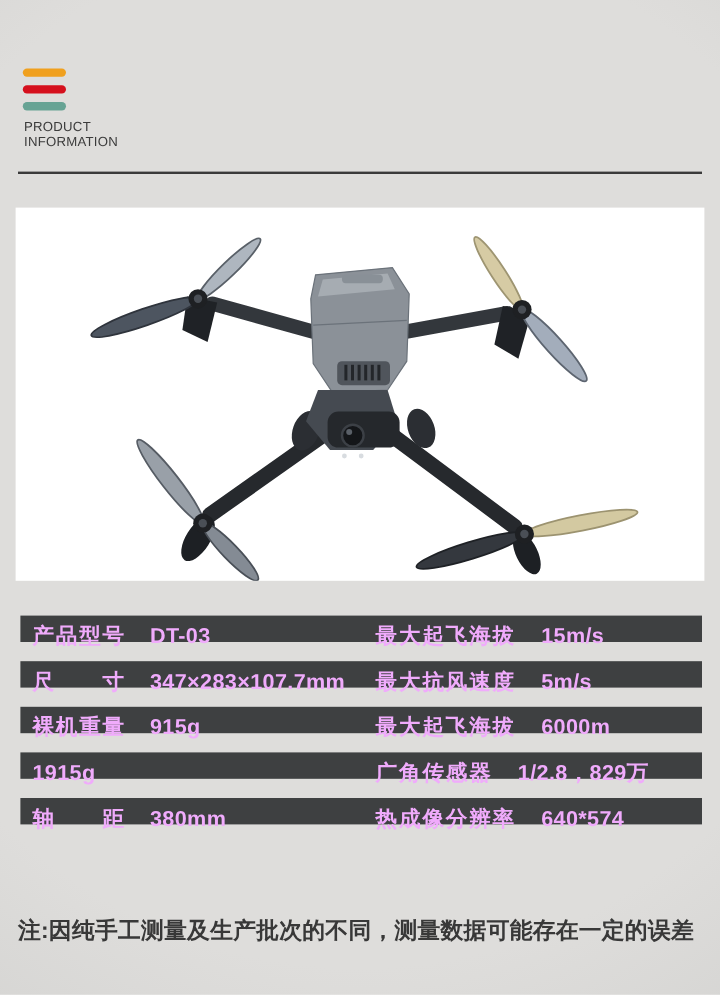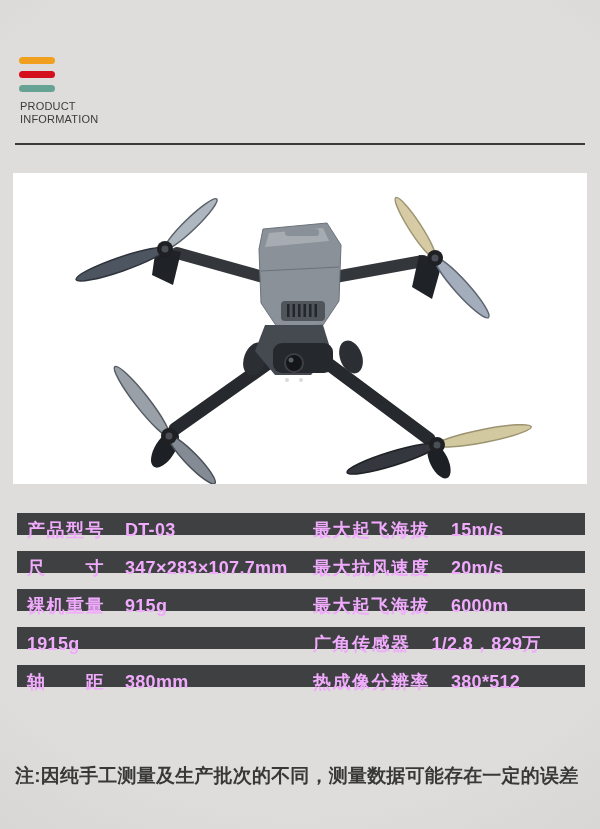--- a/index.html
+++ b/index.html
@@ -156,21 +156,21 @@
         </span>
     </div>
 
     <div class="spec-row">
       <span class="cell c1">
           <span class="lbl">尺　　寸</span>
           <span class="val">347×283×107.7mm</span>
         </span>
       <span class="cell c2">
           <span class="lbl">最大抗风速度</span>
-          <span class="val">20m/s</span>
+          <span class="val">5m/s</span>
         </span>
     </div>
 
     <div class="spec-row">
       <span class="cell c1">
           <span class="lbl">裸机重量</span>
           <span class="val">915g</span>
         </span>
       <span class="cell c2">
           <span class="lbl">最大起飞海拔</span>
@@ -188,21 +188,21 @@
         </span>
     </div>
 
     <div class="spec-row">
       <span class="cell c1">
           <span class="lbl">轴　　距</span>
           <span class="val">380mm</span>
         </span>
       <span class="cell c2">
           <span class="lbl">热成像分辨率</span>
-          <span class="val">380*512</span>
+          <span class="val">640*574</span>
         </span>
     </div>
 
 
   </div>
 
   <div class="footer-note">注:因纯手工测量及生产批次的不同，测量数据可能存在一定的误差</div>
 
 </div>
 

